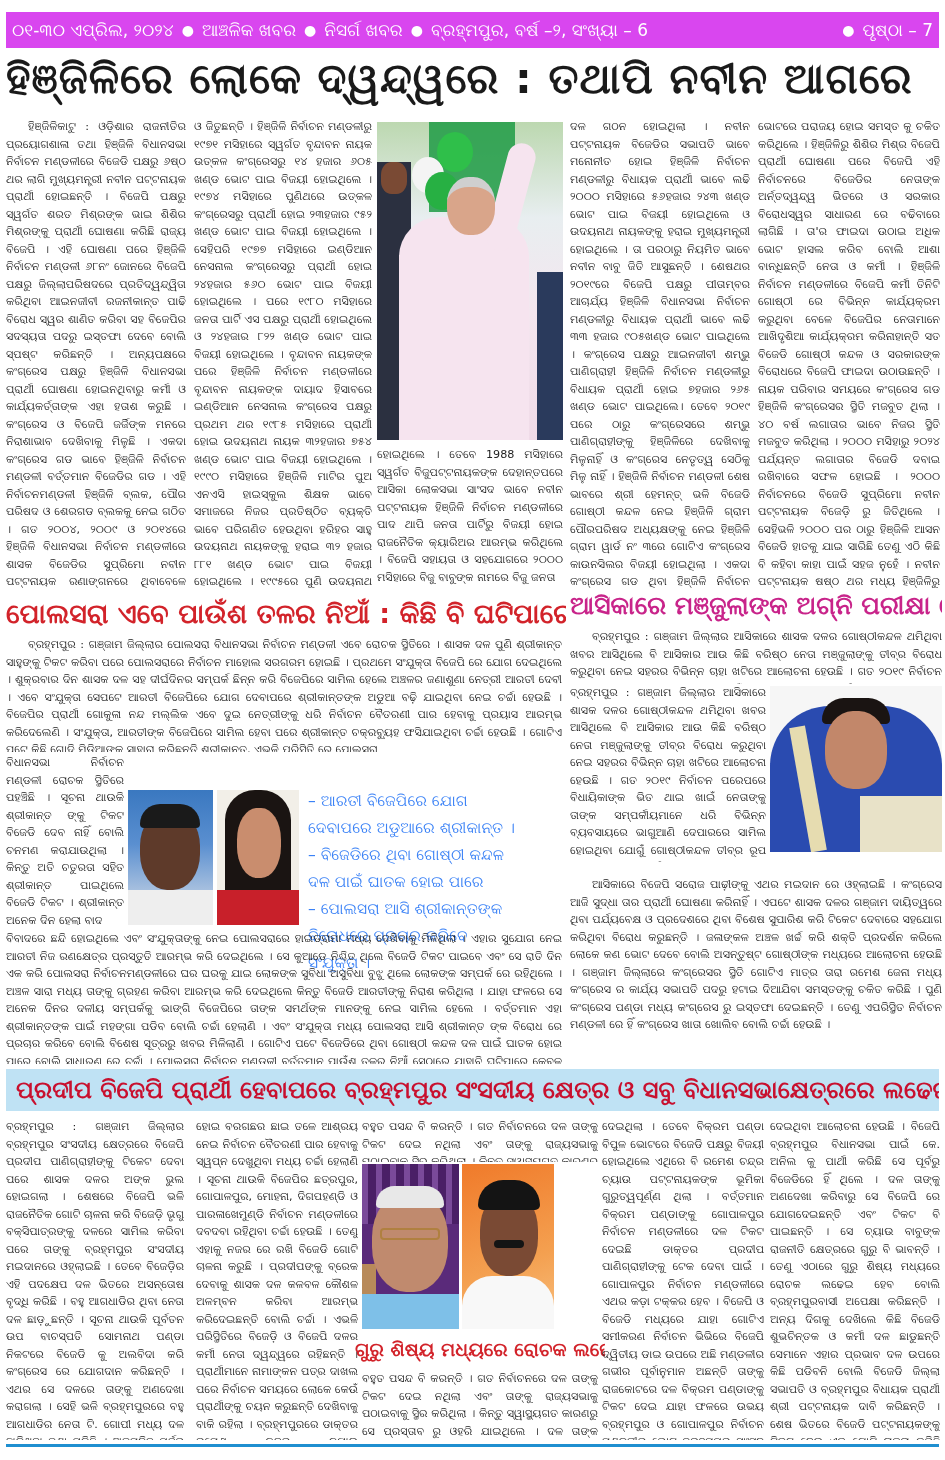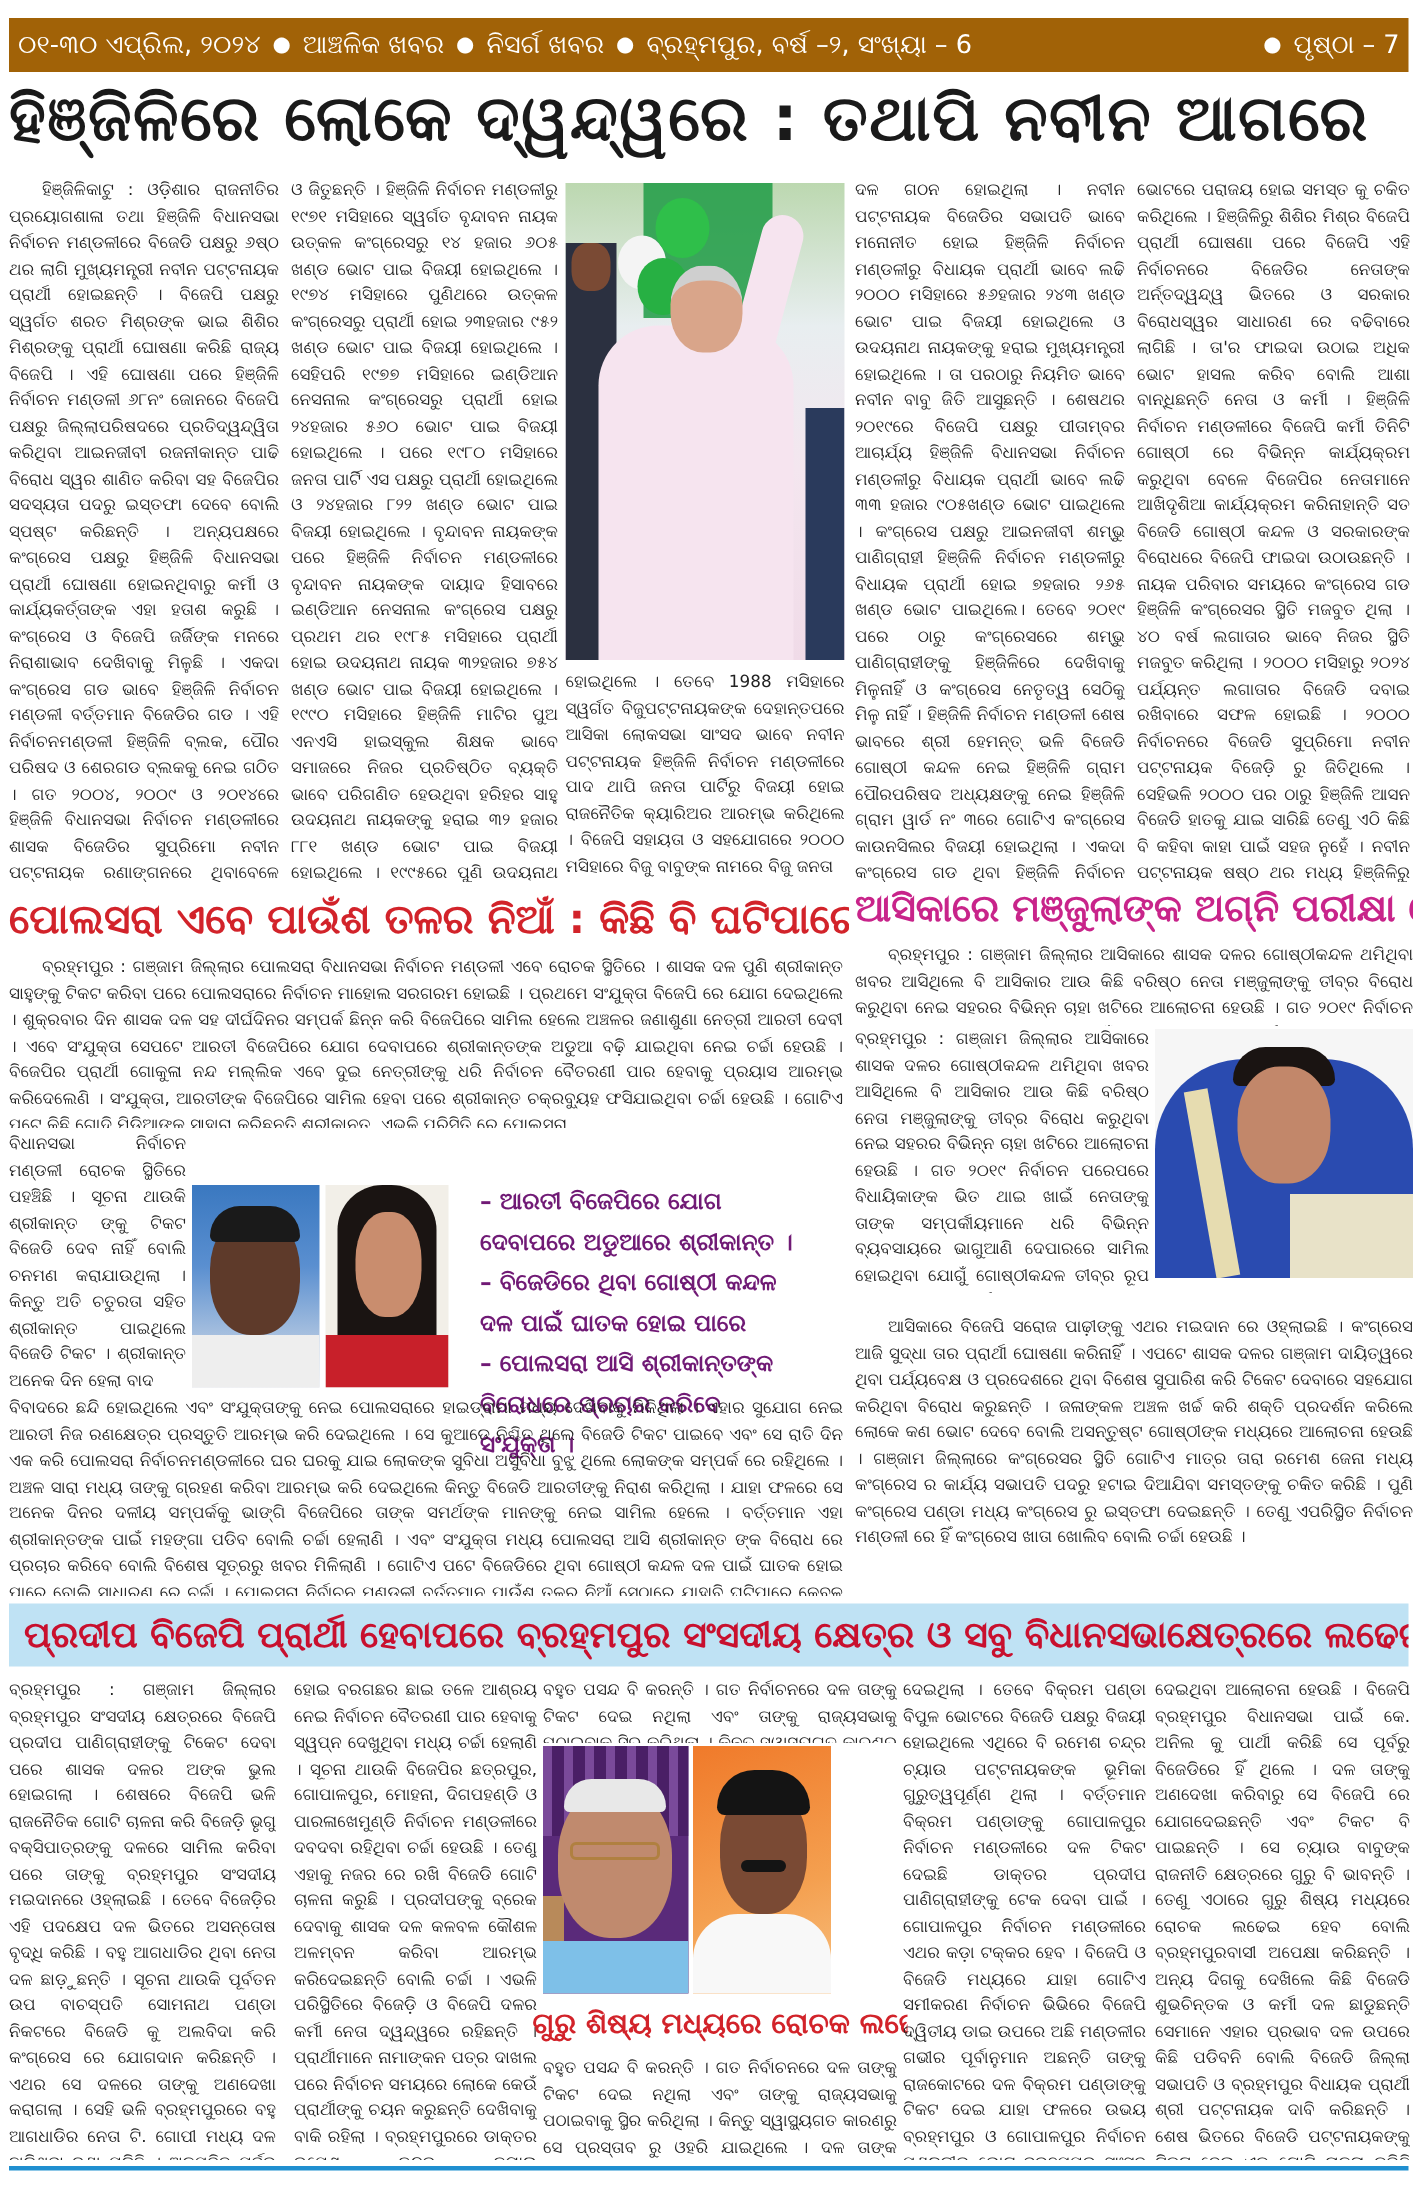--- a/index.html
+++ b/index.html
@@ -1,19 +1,19 @@
 <!DOCTYPE html>
 <html><head>
 <meta charset="utf-8">
 <style>
   * { box-sizing: border-box; margin: 0; padding: 0; }
   html, body { width: 945px; height: 1460px; background: #ffffff; overflow: hidden; }
   body { font-family: "DejaVu Sans", sans-serif; color: #1a1a1a; position: relative; }
   .page { position: absolute; left: 0; top: 0; width: 945px; height: 1460px; }
-  .masthead { position: absolute; left: 6px; top: 12px; width: 933px; height: 36px; background: #a16207; color: #fff; display: flex; align-items: center; padding: 0 6px; font-size: 17px; white-space: nowrap; overflow: hidden; gap: 8px; }
+  .masthead { position: absolute; left: 6px; top: 12px; width: 933px; height: 36px; background: #d946ef; color: #fff; display: flex; align-items: center; padding: 0 6px; font-size: 17px; white-space: nowrap; overflow: hidden; gap: 8px; }
   .masthead .dot { font-size: 14px; }
   .masthead .spacer { flex: 1; }
   .main-headline { position: absolute; left: 6px; top: 52px; width: 933px; height: 54px; font-size: 42px; font-weight: bold; color: #1a1a1a; white-space: nowrap; overflow: hidden; line-height: 54px; letter-spacing: 1px; }
   .col { position: absolute; font-size: 11.2px; line-height: 17.5px; text-align: justify; overflow: hidden; color: #222; }
   .col p { text-indent: 22px; }
   .photo { position: absolute; overflow: hidden; }
   .photo-naveen { left: 377px; top: 122px; width: 186px; height: 318px; background: linear-gradient(180deg, #bcd8b0 0%, #e8eef0 30%, #f4e6ef 60%, #f0dbe8 100%); }
   .photo-naveen .balloon { position: absolute; border-radius: 50%; }
   .photo-naveen .b1 { left: 60px; top: 10px; width: 36px; height: 40px; background: #2fbf4a; }
   .photo-naveen .b2 { left: 35px; top: 35px; width: 32px; height: 36px; background: #f4f4f4; }
@@ -47,21 +47,21 @@
   .photo-ramesh .shirt { position: absolute; left: 0; top: 130px; width: 97px; height: 35px; background: #7ec0e8; }
   .photo-ramesh .sofa { position: absolute; left: 0; top: 100px; width: 14px; height: 40px; background: #b88a5a; }
   .photo-pradeep { left: 462px; top: 1164px; width: 92px; height: 165px; background: linear-gradient(160deg, #f07a2a 0%, #f4a050 60%, #f8c080 100%); }
   .photo-pradeep .hair { position: absolute; left: 16px; top: 16px; width: 62px; height: 30px; background: #141414; border-radius: 30px 30px 6px 6px; }
   .photo-pradeep .face { position: absolute; left: 18px; top: 28px; width: 58px; height: 84px; background: #7a4a34; border-radius: 45%; }
   .photo-pradeep .mustache { position: absolute; left: 32px; top: 76px; width: 30px; height: 8px; background: #141414; border-radius: 4px; }
   .photo-pradeep .shirt { position: absolute; left: 0; top: 112px; width: 92px; height: 53px; background: #f8f8f8; border-radius: 30px 30px 0 0; }
   .headline-red { position: absolute; font-weight: bold; color: #d2232a; white-space: nowrap; overflow: hidden; }
   .hl-polasara { left: 6px; top: 594px; width: 560px; height: 40px; font-size: 27px; line-height: 40px; }
   .hl-aska { left: 570px; top: 586px; width: 372px; height: 40px; font-size: 25px; line-height: 40px; color: #c8248a; }
-  .pullquote { position: absolute; left: 320px; top: 788px; width: 210px; font-size: 15.5px; line-height: 27px; color: #701a75; font-weight: bold; }
+  .pullquote { position: absolute; left: 308px; top: 788px; width: 210px; font-size: 15.5px; line-height: 27px; color: #3b82f6; font-weight: normal; }
   .pullquote .item { display: block; }
   .banner { position: absolute; left: 6px; top: 1069px; width: 933px; height: 42px; background: #bfe2f4; color: #c8102e; font-size: 24px; font-weight: bold; line-height: 42px; padding: 0 10px; white-space: nowrap; overflow: hidden; }
   .caption-red { position: absolute; left: 355px; top: 1332px; width: 250px; height: 34px; font-size: 19px; font-weight: bold; color: #d2232a; line-height: 34px; white-space: nowrap; overflow: hidden; }
   .rule-blue { position: absolute; left: 6px; top: 1444px; width: 933px; height: 3px; background: #1f8fd0; }
   .odia { font-family: "DejaVu Sans", sans-serif; }
 </style>
 </head>
 <body>
 
 <div class="page">

